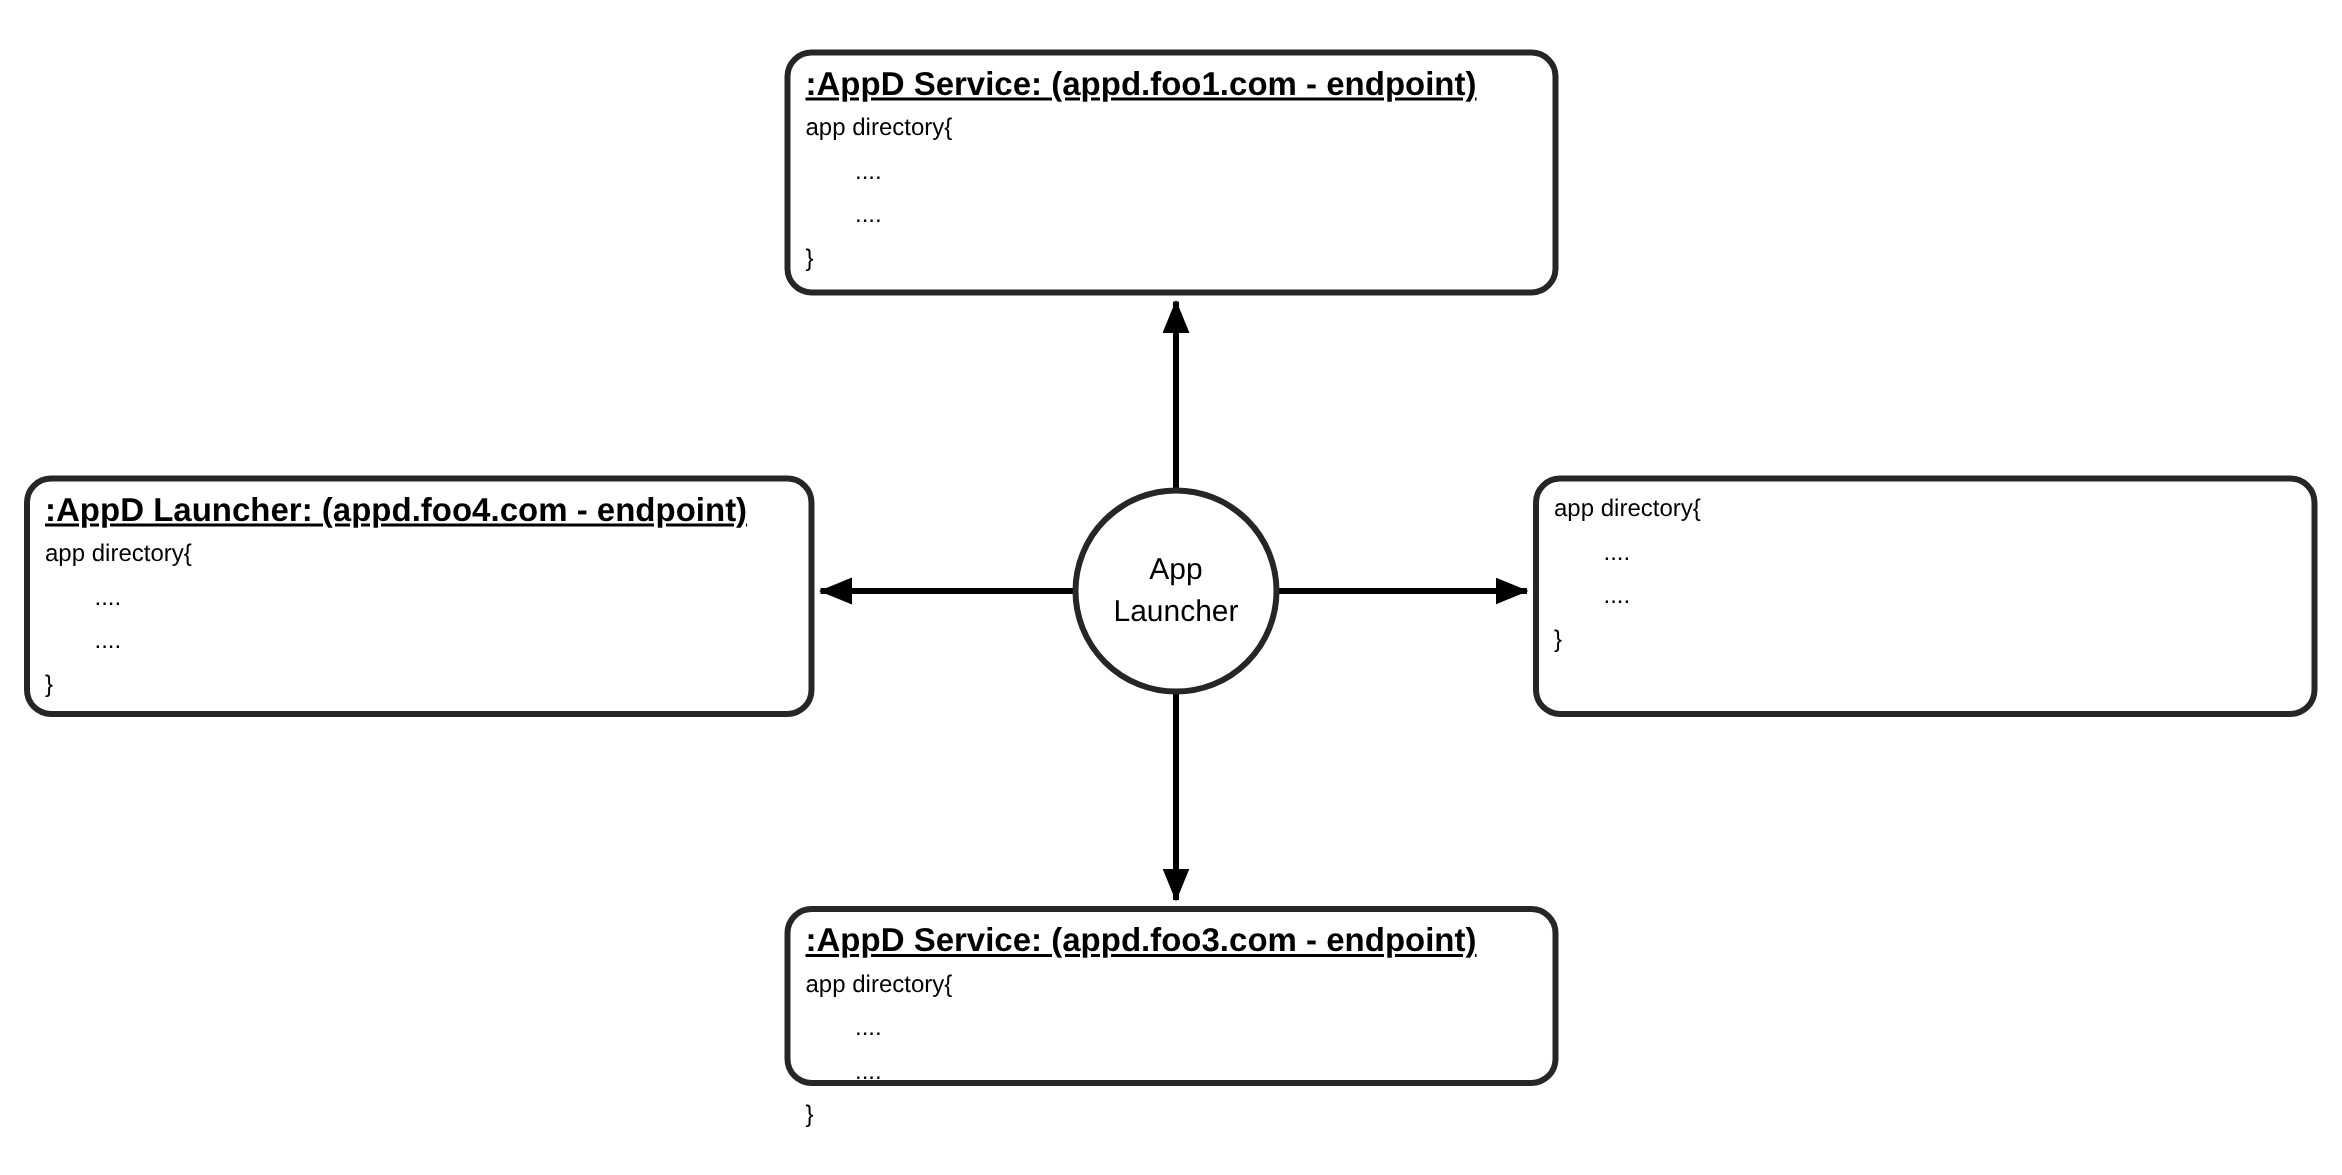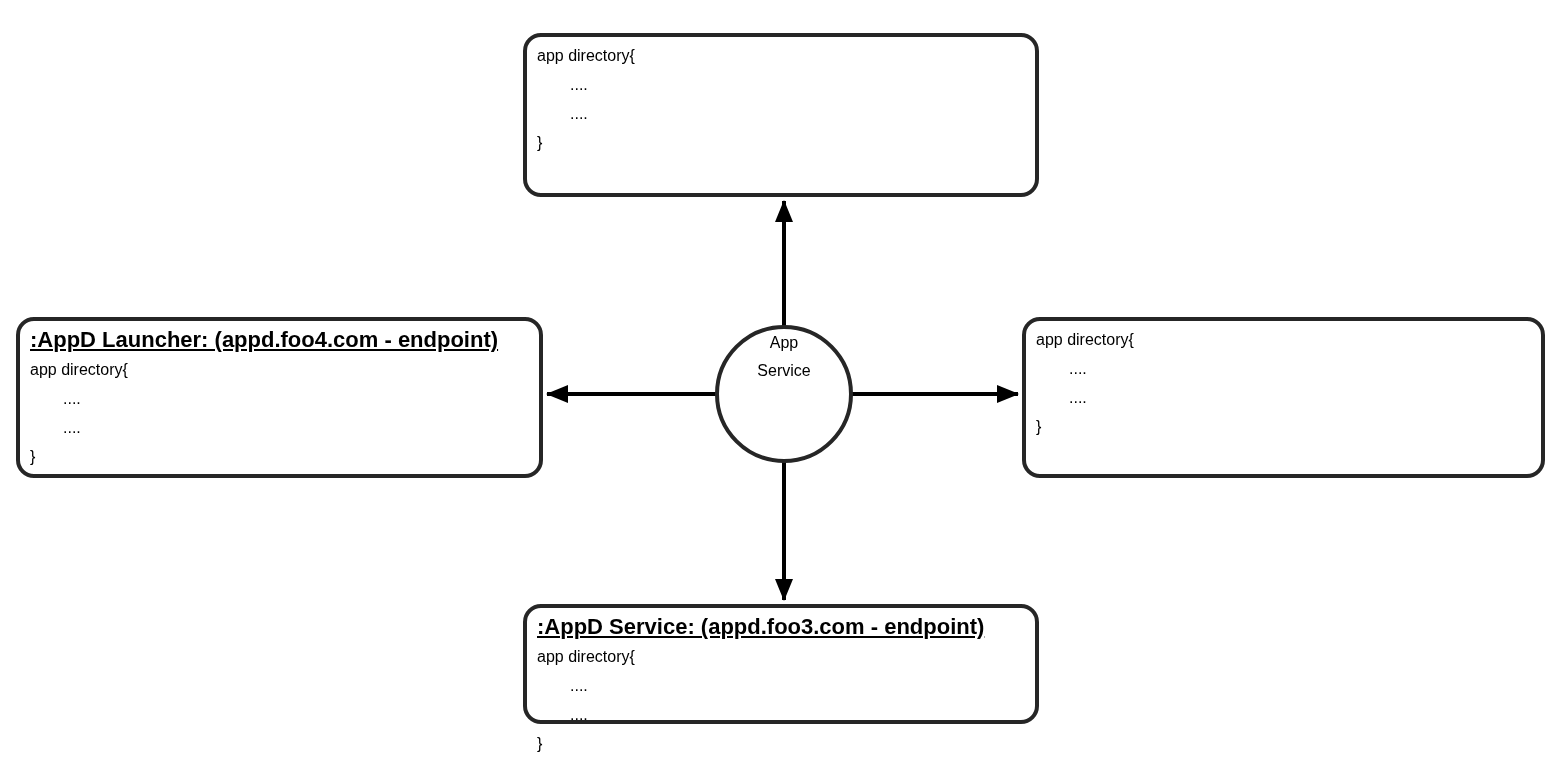--- a/index.html
+++ b/index.html
@@ -54,42 +54,44 @@
     position: absolute;
     left: 715px; top: 325px;
     width: 138px; height: 138px;
     box-sizing: border-box;
     border: 4px solid #262626;
     border-radius: 50%;
     background: #ffffff;
     display: flex;
     flex-direction: column;
     align-items: center;
+    justify-content: center;
     text-align: center;
-    font-size: 16px;
+    font-size: 20px;
     line-height: 28px;
     z-index: 3;
   }
 </style>
 </head>
 <body>
 
 <svg class="connectors" width="1561" height="783" viewBox="0 0 1561 783">
   <defs>
     <marker id="arrowhead" markerUnits="userSpaceOnUse" markerWidth="26" markerHeight="20" refX="21" refY="9" orient="auto">
       <path d="M0,0 L22,9 L0,18 Z" fill="#000000"></path>
     </marker>
   </defs>
   <line x1="784" y1="330" x2="784" y2="201" stroke="#000000" stroke-width="4" marker-end="url(#arrowhead)"></line>
   <line x1="850" y1="394" x2="1018" y2="394" stroke="#000000" stroke-width="4" marker-end="url(#arrowhead)"></line>
   <line x1="784" y1="458" x2="784" y2="600" stroke="#000000" stroke-width="4" marker-end="url(#arrowhead)"></line>
   <line x1="718" y1="394" x2="547" y2="394" stroke="#000000" stroke-width="4" marker-end="url(#arrowhead)"></line>
 </svg>
 
 <div class="service-box" id="box-top">
+  <div class="box-title">:AppD Service: (appd.foo1.com - endpoint)</div>
   <div class="box-line">app directory{</div>
   <div class="box-line indent">....</div>
   <div class="box-line indent">....</div>
   <div class="box-line">}</div>
 </div>
 
 <div class="service-box" id="box-right">
   <div class="box-line">app directory{</div>
   <div class="box-line indent">....</div>
   <div class="box-line indent">....</div>
@@ -107,14 +109,14 @@
 <div class="service-box" id="box-left">
   <div class="box-title">:AppD Launcher: (appd.foo4.com - endpoint)</div>
   <div class="box-line">app directory{</div>
   <div class="box-line indent">....</div>
   <div class="box-line indent">....</div>
   <div class="box-line">}</div>
 </div>
 
 <div class="center-circle">
   <span>App</span>
-  <span>Service</span>
+  <span>Launcher</span>
 </div>
 
 </body></html>

